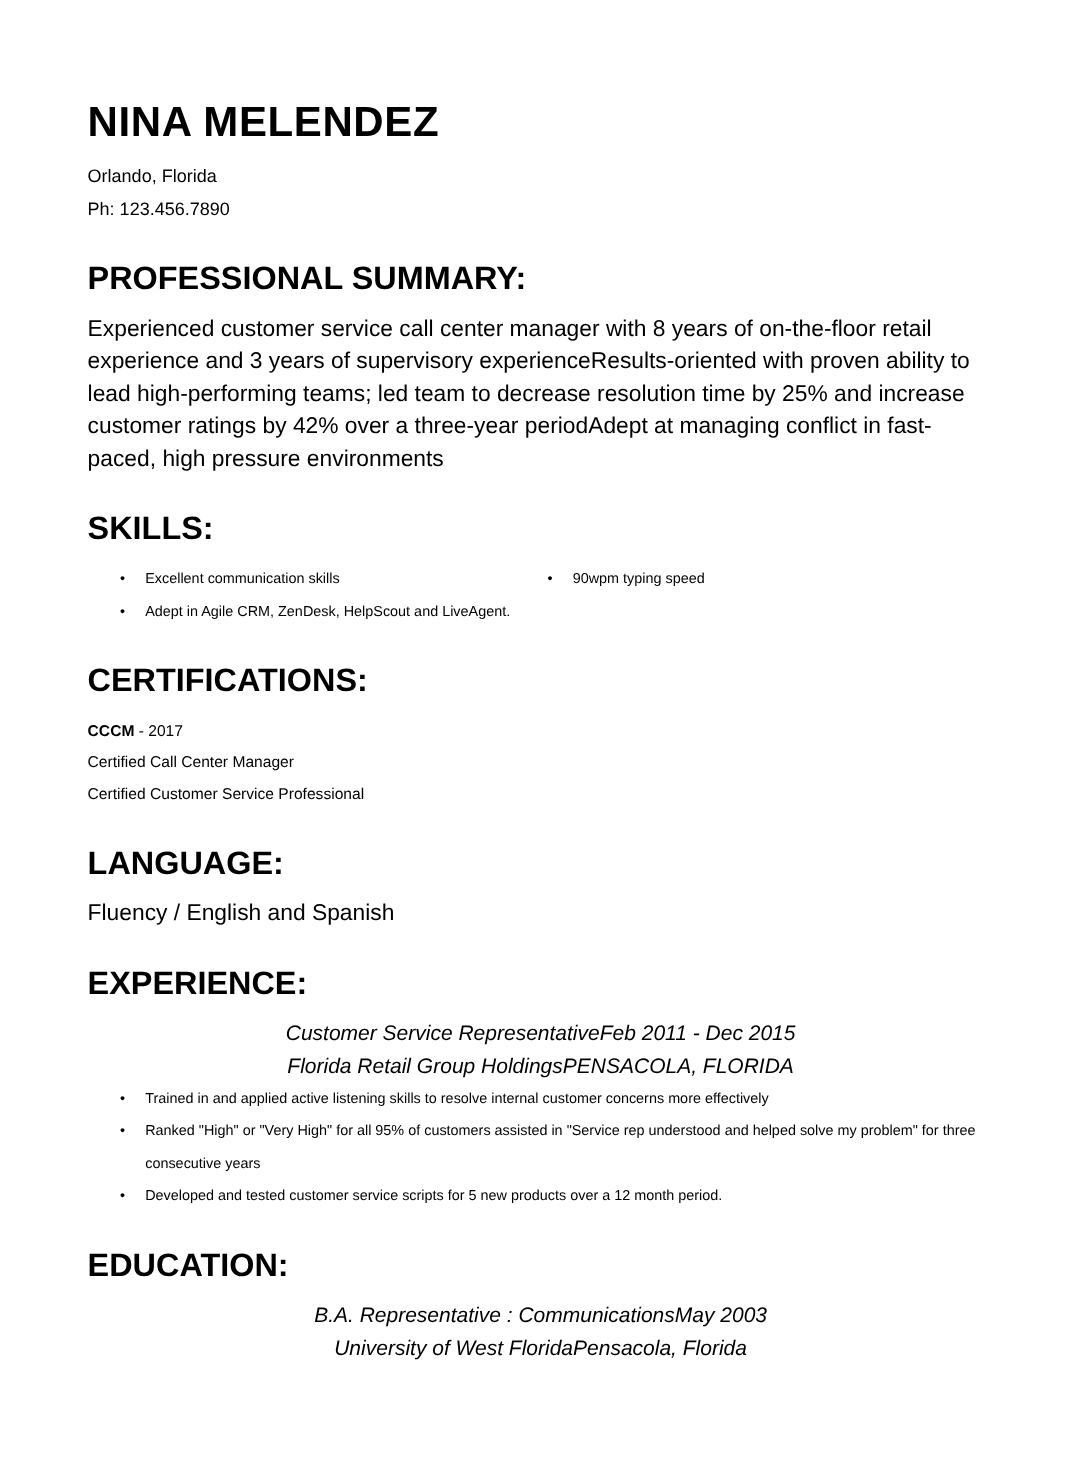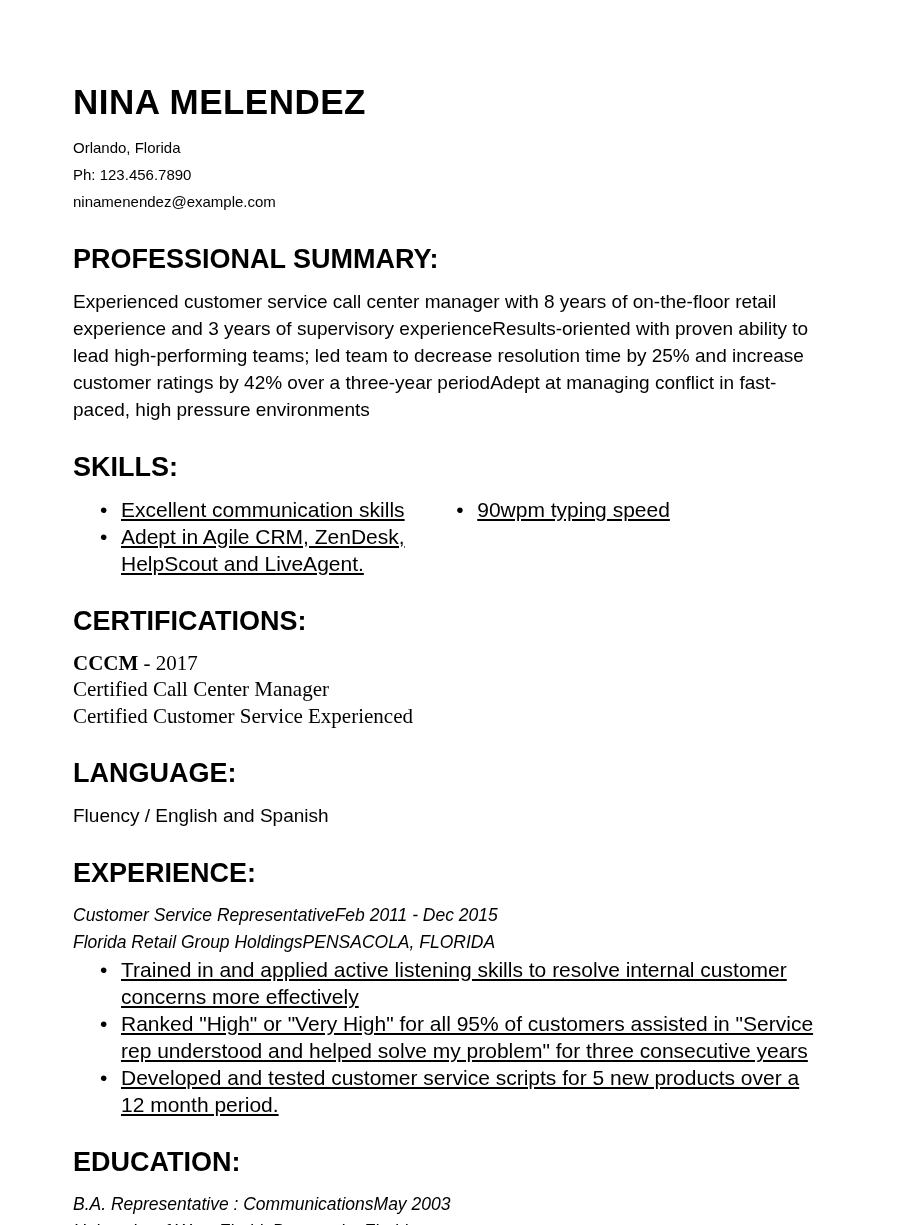--- a/index.html
+++ b/index.html
@@ -39,60 +39,57 @@
     font-size: 19px;
     line-height: 27px;
   }
   ul.bullets {
     list-style: none;
     margin-left: 23px;
   }
   ul.bullets li {
     position: relative;
     padding-left: 25px;
-    font-size: 21px;
+    font-size: 12px;
     line-height: 27px;
-    text-decoration: underline;
   }
   ul.bullets li::before {
     content: "\2022";
     position: absolute;
     left: 4px;
     top: 0;
   }
   .skills-row {
     display: flex;
   }
   .skills-col { width: 47%; }
   .skills-col + .skills-col { width: 53%; }
   .cert-line {
-    font-size: 21px;
+    font-size: 13px;
     line-height: 26.5px;
-    font-family: Liberation Serif, serif;
   }
   .bold { font-weight: bold; }
   .job-row {
     display: flex;
-    justify-content: flex-start;
+    justify-content: center;
     font-size: 17.5px;
     line-height: 26.5px;
     font-style: italic;
   }
   .exp-bullets { margin-top: 1px; }
 </style>
 </head>
 <body>
 
 <div class="page">
 
   <div>
     <div class="name">NINA MELENDEZ</div>
     <div class="contact-line">Orlando, Florida</div>
     <div class="contact-line">Ph: 123.456.7890</div>
-    <div class="contact-line">ninamenendez@example.com</div>
   </div>
 
   <div class="section">
     <div class="section-heading">PROFESSIONAL SUMMARY:</div>
     <p class="body-text">Experienced customer service call center manager with 8 years of on-the-floor retail experience and 3 years of supervisory experienceResults-oriented with proven ability to lead high-performing teams; led team to decrease resolution time by 25% and increase customer ratings by 42% over a three-year periodAdept at managing conflict in fast-paced, high pressure environments</p>
   </div>
 
   <div class="section">
     <div class="section-heading">SKILLS:</div>
     <div class="skills-row">
@@ -103,21 +100,21 @@
       <ul class="bullets skills-col">
         <li>90wpm typing speed</li>
       </ul>
     </div>
   </div>
 
   <div class="section">
     <div class="section-heading">CERTIFICATIONS:</div>
     <p class="cert-line"><span class="bold">CCCM</span><span> - 2017</span></p>
     <p class="cert-line">Certified Call Center Manager</p>
-    <p class="cert-line">Certified Customer Service Experienced</p>
+    <p class="cert-line">Certified Customer Service Professional</p>
   </div>
 
   <div class="section">
     <div class="section-heading">LANGUAGE:</div>
     <p class="body-text">Fluency / English and Spanish</p>
   </div>
 
   <div class="section">
     <div class="section-heading">EXPERIENCE:</div>
     <div class="job-row">

